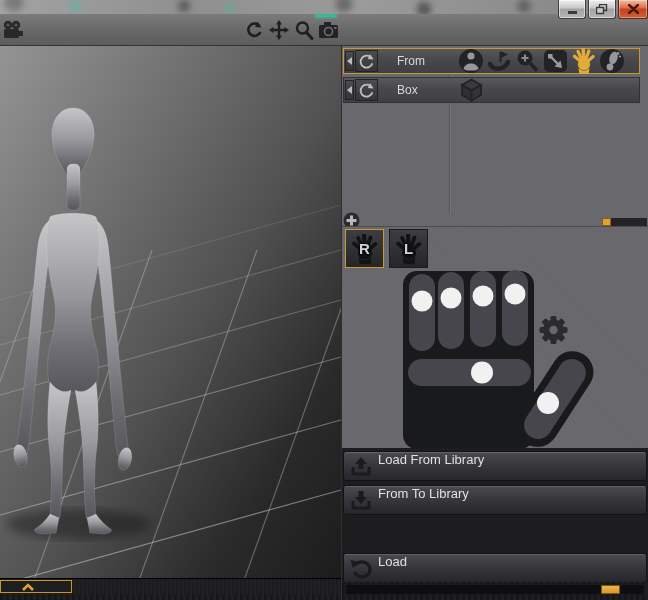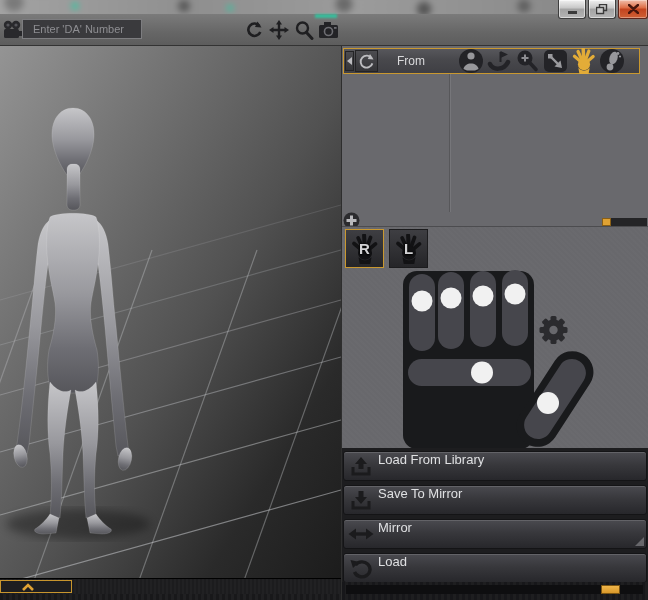--- a/index.html
+++ b/index.html
@@ -151,21 +151,20 @@
     <div class="film-icon">
       <svg width="20" height="19">
         <circle cx="5" cy="5" r="4.2" fill="#29292c"></circle>
           <circle cx="5" cy="5" r="1.6" fill="#55555a"></circle>
         <circle cx="13" cy="5" r="4.2" fill="#29292c"></circle>
           <circle cx="13" cy="5" r="1.6" fill="#55555a"></circle>
         <rect x="1" y="9" width="15" height="9" rx="1.5" fill="#29292c"></rect>
         <rect x="16" y="11" width="4" height="5" fill="#29292c"></rect>
       </svg>
     </div>
-    <input class="da-input" type="text" placeholder="Enter 'DA' Number" style="">
     <div class="tool-icons">
       <div class="tool-btn">
         <svg width="20" height="20">
           <path d="M15.5 6 A6.2 6.2 0 1 0 16.3 12" fill="none" stroke="#1f1f21" stroke-width="2.6"></path>
           <path d="M13.5 1.5 L17.5 7.5 L11 7 Z" fill="#1f1f21"></path>
         </svg>
       </div>
       <div class="tool-btn">
         <svg width="20" height="20">
           <path d="M10 3 L10 17 M3 10 L17 10" stroke="#1f1f21" stroke-width="2.4"></path>
@@ -296,20 +295,39 @@
             <svg width="27" height="26">
               <circle cx="13" cy="13" r="12" fill="#232327"></circle>
               <ellipse cx="14.5" cy="10" rx="4" ry="6.5" fill="#97979b" transform="rotate(18 14.5 10)"></ellipse>
               <circle cx="11" cy="19" r="3.4" fill="#97979b"></circle>
               <circle cx="19" cy="5.5" r="1.4" fill="#97979b"></circle>
               <circle cx="21" cy="8.5" r="1.1" fill="#97979b"></circle>
             </svg>
           </div>
         </div>
 
+        <div class="row" style="top:31px">
+          <div class="row-collapse">
+            <div class="tri-left"></div>
+          </div>
+          <div class="row-cycle">
+            <svg width="17" height="17">
+              <path d="M13.6 5.2 A6 6 0 1 0 14.4 10.4" fill="none" stroke="#bdbdc0" stroke-width="1.9"></path>
+              <path d="M12 1 L15.6 6.4 L9.8 6 Z" fill="#bdbdc0"></path>
+            </svg>
+          </div>
+          <div class="row-label">Box</div>
+          <div class="row-icons">
+            <svg width="27" height="26">
+              <path d="M13.5 2.5 L23 8 L13.5 13.5 L4 8 Z" fill="#3a3a3e" stroke="#232327" stroke-width="1.8"></path>
+              <path d="M4 8 L13.5 13.5 L13.5 23.5 L4 18 Z" fill="#303034" stroke="#232327" stroke-width="1.8"></path>
+              <path d="M23 8 L13.5 13.5 L13.5 23.5 L23 18 Z" fill="#343438" stroke="#232327" stroke-width="1.8"></path>
+            </svg>
+          </div>
+        </div>
       </div>
 
       <div class="list-footer">
         <div class="plus-btn">
           <svg width="17" height="17">
             <circle cx="8.5" cy="8.5" r="8" fill="#2b2b2e"></circle>
             <path d="M8.5 3.5 L8.5 13.5 M3.5 8.5 L13.5 8.5" stroke="#b9b9bc" stroke-width="3"></path>
           </svg>
         </div>
         <div class="hscroll-top">
@@ -375,32 +393,21 @@
           </div>
           <span>Load From Library</span>
         </div>
         <div class="action-btn" style="top:37px">
           <div class="icon-box">
             <svg width="24" height="24">
               <path d="M12 16 L18 9 L14.5 9 L14.5 3 L9.5 3 L9.5 9 L6 9 Z" fill="#1b1b1d"></path>
               <path d="M4 13 L4 20 L20 20 L20 13" fill="none" stroke="#1b1b1d" stroke-width="3"></path>
             </svg>
           </div>
-          <span>Save To Mirror</span>
-        </div>
-        <div class="action-btn" style="top:71px">
-          <div class="icon-box">
-            <svg width="26" height="20">
-              <path d="M6 10 L20 10" stroke="#1b1b1d" stroke-width="3.4"></path>
-              <path d="M0.5 10 L8 4.5 L8 15.5 Z" fill="#1b1b1d"></path>
-              <path d="M25.5 10 L18 4.5 L18 15.5 Z" fill="#1b1b1d"></path>
-            </svg>
-          </div>
-          <span>Mirror</span>
-          <div class="grip"></div>
+          <span>From To Library</span>
         </div>
         <div class="action-btn" style="top:105px">
           <div class="icon-box">
             <svg width="24" height="22">
               <path d="M6.5 8 A8 7.5 0 1 1 5.5 15" fill="none" stroke="#1b1b1d" stroke-width="3.4"></path>
               <path d="M1.5 3 L10.5 5 L4 11 Z" fill="#1b1b1d"></path>
             </svg>
           </div>
           <span>Load</span>
         </div>

